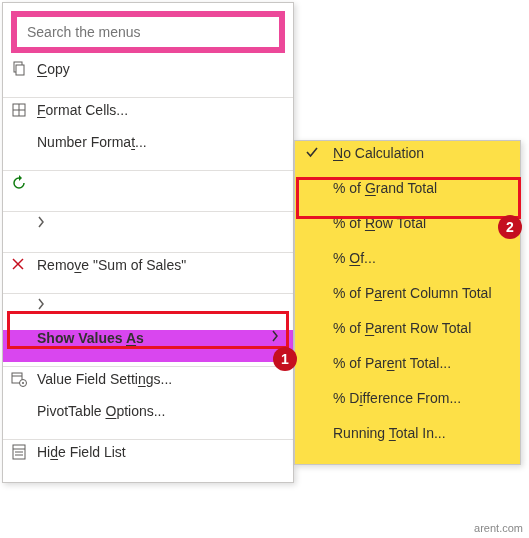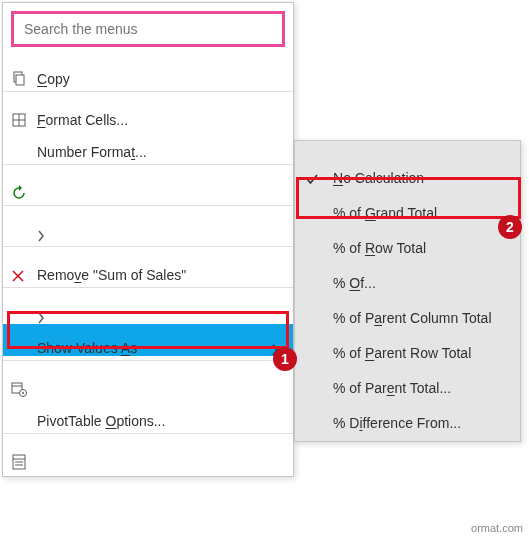--- a/index.html
+++ b/index.html
@@ -19,35 +19,35 @@
   top: 2px;
   left: 2px;
   width: 290px;
   border: 1px solid #c8c6c4;
   background: #fff;
   box-shadow: 2px 2px 6px rgba(0,0,0,0.15);
   padding-bottom: 6px;
 }
 .search-box {
   margin: 8px;
-  border: 3px solid #ec4899;
+  border: 6px solid #ec4899;
 }
 .search-box input {
   width: 100%;
   box-sizing: border-box;
   border: none;
   padding: 7px 10px;
   font-size: 14px;
   font-family: inherit;
   color: #605e5c;
   outline: none;
 }
 .menu-item {
   display: flex;
-  align-items: flex-end;
+  align-items: flex-start;
   height: 32px;
   padding: 0 10px 0 8px;
   position: relative;
   cursor: default;
 }
 .menu-item .icon {
   width: 26px;
   flex: 0 0 26px;
   text-align: left;
 }
@@ -58,21 +58,22 @@
   flex: 0 0 12px;
   text-align: right;
   color: #605e5c;
 }
 .sep {
   height: 1px;
   background: #e1dfdd;
   margin: 4px 0;
 }
 .hl {
-  background: #0ea5e9;
+  background: #d946ef;
+  font-weight: bold;
 }
 .hl-box {
   position: absolute;
   border: 3px solid #e81123;
   pointer-events: none;
 }
 .badge {
   position: absolute;
   width: 24px;
   height: 24px;
@@ -86,23 +87,23 @@
   justify-content: center;
 }
 .u { text-decoration: underline; text-underline-offset: 2px; text-decoration-thickness: 1px;}
 svg { display: block; }
 .submenu {
   position: absolute;
   top: 140px;
   left: 294px;
   width: 225px;
   border: 1px solid #c8c6c4;
-  background: #e5e5e5;
+  background: #fde047;
   box-shadow: 2px 2px 6px rgba(0,0,0,0.15);
-  padding: 10px 0;
+  padding: 4px 0;
 }
 .submenu .menu-item {
   padding: 0 12px 0 10px;
   height: 35px;
 }
 .submenu .icon {
   width: 28px;
   flex: 0 0 28px;
 }
 .check { color:#323130; }
@@ -210,38 +211,40 @@
 
   <div class="menu-item">
     <span class="icon">
       <svg width="16" height="16" viewBox="0 0 16 16">
           <rect x="1" y="2" width="10" height="10" fill="none" stroke="#605e5c"></rect>
           <line x1="1" y1="5" x2="11" y2="5" stroke="#605e5c"></line>
           <circle cx="12" cy="12" r="3.5" fill="#fff" stroke="#605e5c"></circle>
           <circle cx="12" cy="12" r="1" fill="#605e5c"></circle>
         </svg>
     </span>
+    <span class="lbl">Value Field Setti<span class="u">n</span>gs...</span>
   </div>
 
   <div class="menu-item">
     <span class="icon"></span>
     <span class="lbl">PivotTable <span class="u">O</span>ptions...</span>
   </div>
 
   <div class="sep"></div>
 
   <div class="menu-item">
     <span class="icon">
       <svg width="16" height="16" viewBox="0 0 16 16">
           <rect x="2" y="1" width="12" height="14" fill="none" stroke="#605e5c"></rect>
           <line x1="2" y1="5" x2="14" y2="5" stroke="#605e5c"></line>
           <line x1="4" y1="8" x2="12" y2="8" stroke="#605e5c"></line>
           <line x1="4" y1="11" x2="12" y2="11" stroke="#605e5c"></line>
         </svg>
     </span>
+    <span class="lbl">Hi<span class="u">d</span>e Field List</span>
   </div>
 
 </div>
 
 <div class="submenu">
 
   <div class="menu-item">
     <span class="icon check">
       <svg width="14" height="14" viewBox="0 0 14 14">
           <path d="M2 7 L5.5 11 L12 3" fill="none" stroke="#323130" stroke-width="1.6"></path>
@@ -280,22 +283,26 @@
     <span class="icon"></span>
     <span class="lbl">% of Par<span class="u">e</span>nt Total...</span>
   </div>
 
 
   <div class="menu-item">
     <span class="icon"></span>
     <span class="lbl">% D<span class="u">i</span>fference From...</span>
   </div>
 
+  <div class="menu-item">
+    <span class="icon"></span>
+    <span class="lbl">Running <span class="u">T</span>otal In...</span>
+  </div>
 
 </div>
 
 <div class="hl-box" style="top:311px; left:7px; width:276px; height:32px;"></div>
 <div class="badge" style="top:347px; left:273px;">1</div>
 
 <div class="hl-box" style="top:177px; left:296px; width:219px; height:36px;"></div>
 <div class="badge" style="top:215px; left:498px;">2</div>
 
-<div class="watermark">ormat.com</div>
+<div class="watermark">arent.com</div>
 
 </body></html>

